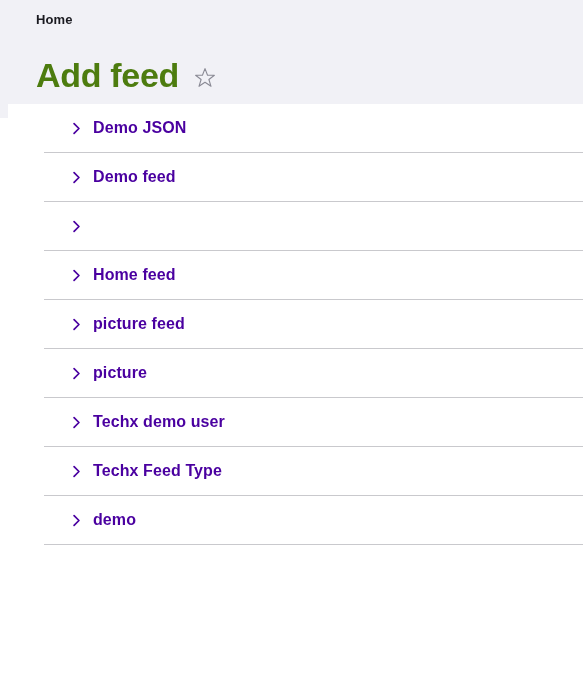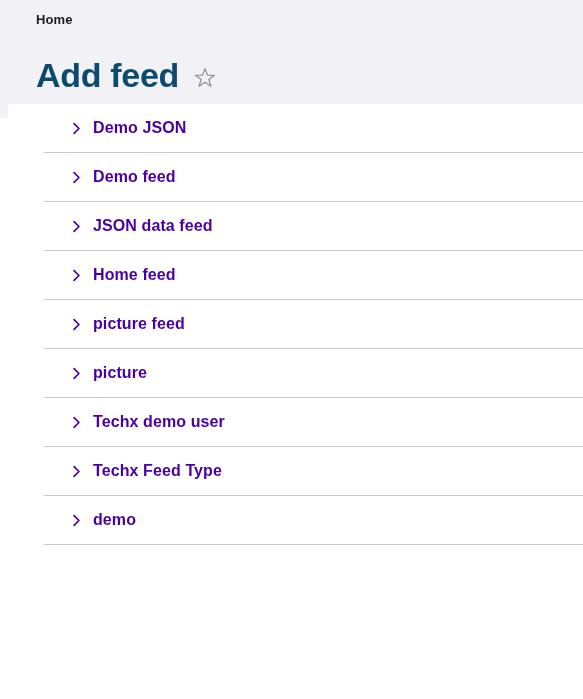--- a/index.html
+++ b/index.html
@@ -46,21 +46,21 @@
     left: 36px;
     top: 31px;
     display: flex;
     align-items: center;
     gap: 14px;
   }
 
   .page-title {
     font-size: 34px;
     font-weight: bold;
-    color: #0c4a6e;
+    color: #4d7c0f;
     line-height: 42px;
     letter-spacing: -0.3px;
     white-space: nowrap;
   }
 
   .star-btn {
     width: 24px;
     height: 24px;
     display: block;
     margin-top: 6px;
@@ -168,21 +168,20 @@
       </svg>
       <span class="feed-label">Demo feed</span>
     </a>
   </li>
 
   <li class="feed-row">
     <a class="feed-link" href="#">
       <svg class="chevron-icon" viewBox="0 0 16 16">
         <path d="M5 2 L11 8 L5 14" fill="none" stroke="currentColor" stroke-width="2.1" stroke-linecap="round" stroke-linejoin="round"></path>
       </svg>
-      <span class="feed-label">JSON data feed</span>
     </a>
   </li>
 
   <li class="feed-row">
     <a class="feed-link" href="#">
       <svg class="chevron-icon" viewBox="0 0 16 16">
         <path d="M5 2 L11 8 L5 14" fill="none" stroke="currentColor" stroke-width="2.1" stroke-linecap="round" stroke-linejoin="round"></path>
       </svg>
       <span class="feed-label">Home feed</span>
     </a>

